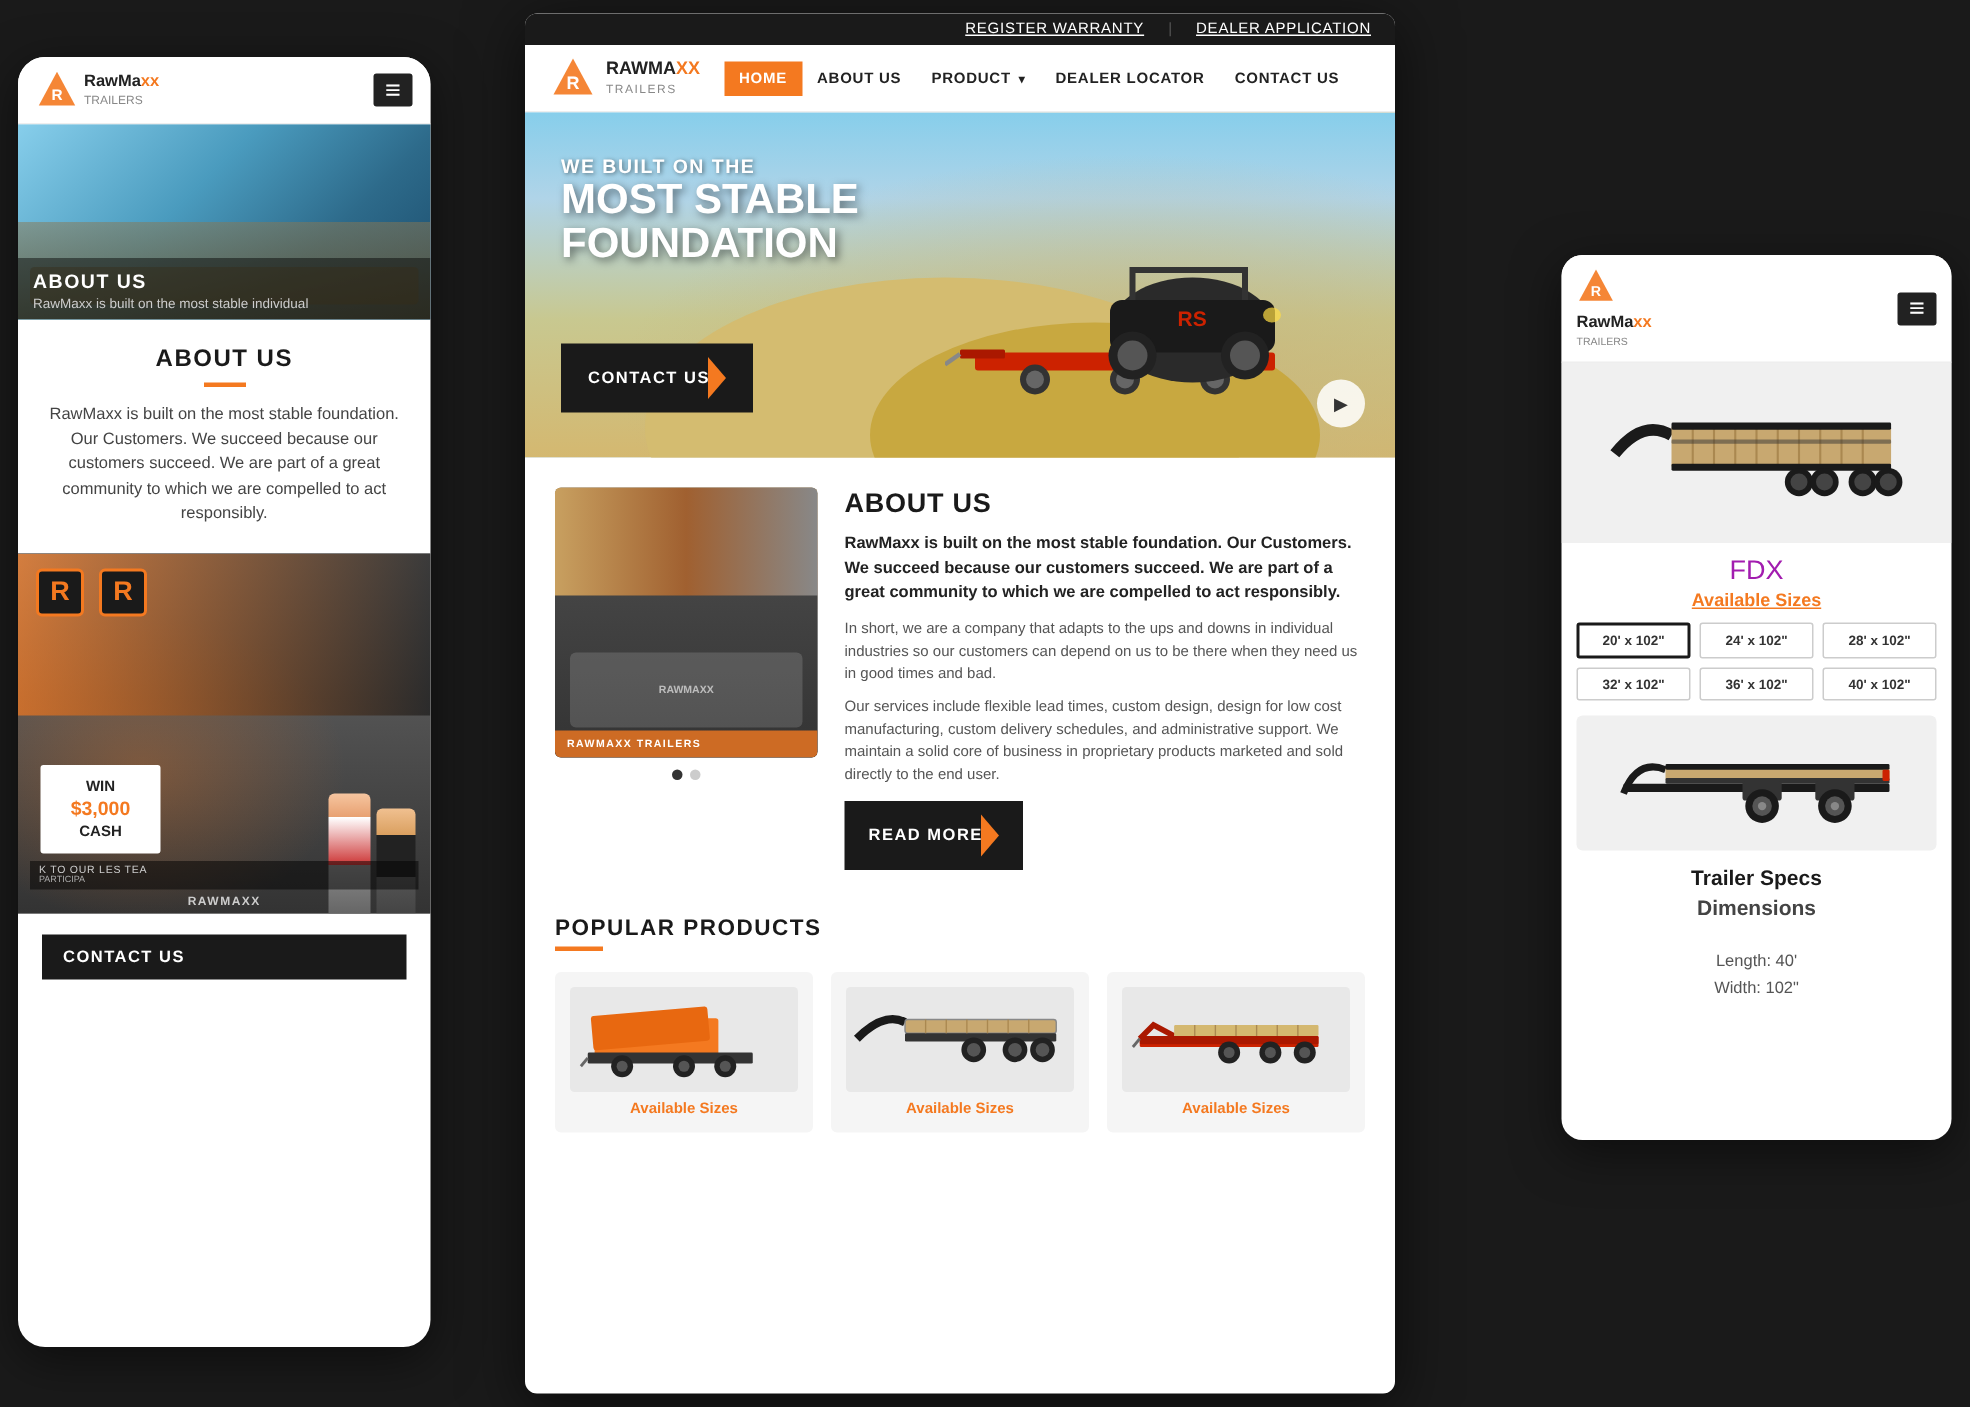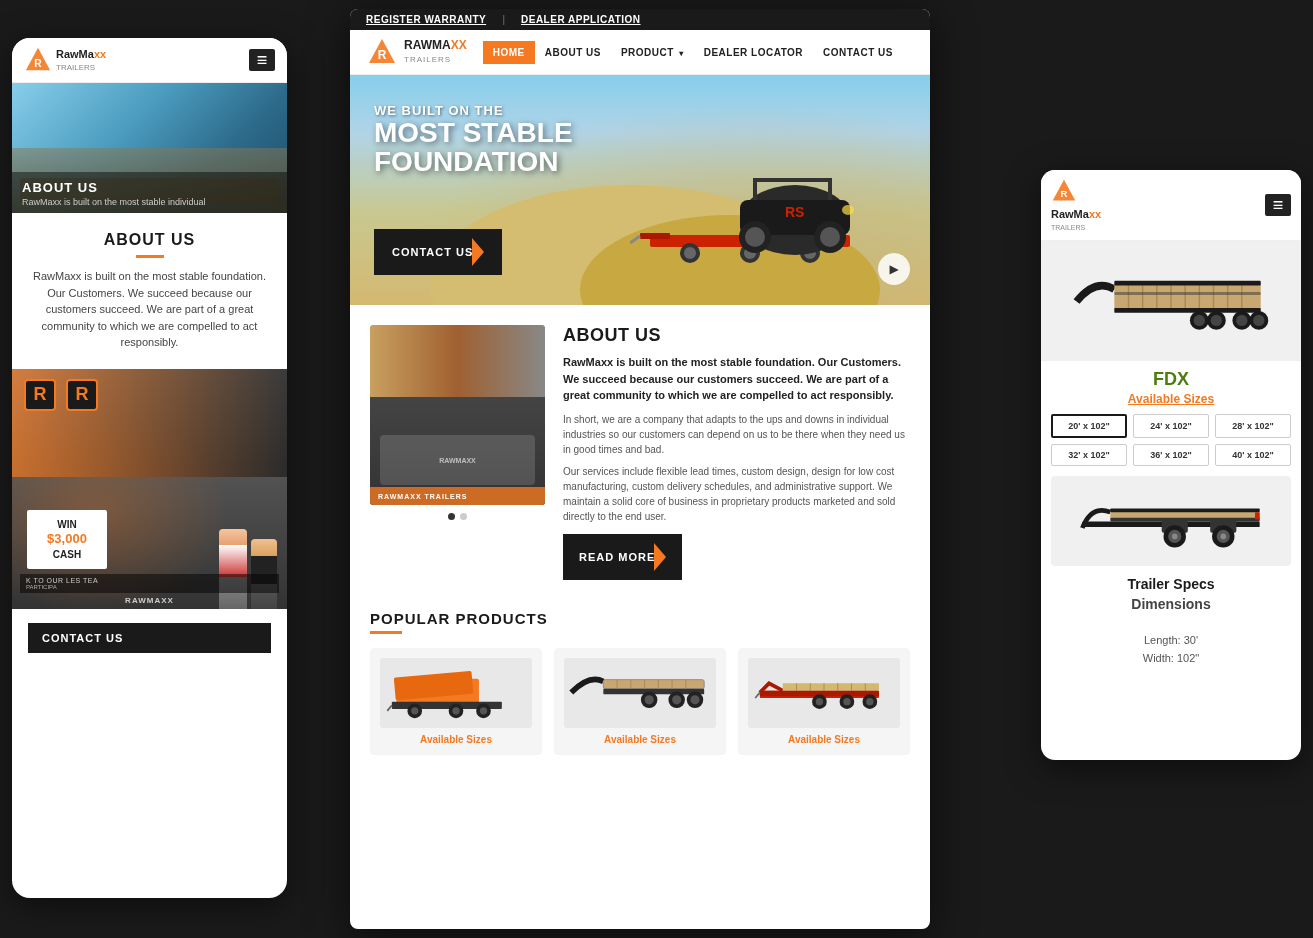--- a/index.html
+++ b/index.html
@@ -219,24 +219,23 @@
       top: 9px;
       display: flex;
       flex-direction: column;
     }
 
     
     .utility-bar {
       background: #1a1a1a;
       padding: 5px 16px;
       display: flex;
-      justify-content: flex-start;
+      justify-content: flex-end;
       gap: 16px;
       align-items: center;
-      font-weight: bold;
     }
     .utility-bar a {
       color: #fff;
       font-size: 10px;
       text-decoration: underline;
       text-transform: uppercase;
       letter-spacing: 0.5px;
     }
     .utility-bar .separator {
       color: #555;
@@ -554,22 +553,22 @@
       background: #f0f0f0;
       height: 120px;
       display: flex;
       align-items: center;
       justify-content: center;
       overflow: hidden;
     }
     .fdx-title {
       text-align: center;
       font-size: 18px;
-      font-weight: 700;
-      color: #4d7c0f;
+      font-weight: 400;
+      color: #a21caf;
       padding: 8px 0 2px;
     }
     .available-sizes-label {
       text-align: center;
       font-size: 12px;
       color: #f47920;
       font-weight: bold;
       text-decoration: underline;
       margin-bottom: 8px;
       cursor: pointer;
@@ -981,16 +980,16 @@
       <circle cx="166" cy="54" r="7" fill="#555"></circle>
       <circle cx="166" cy="54" r="3" fill="#888"></circle>
 
       <rect x="200" y="28" width="5" height="8" rx="1" fill="#cc2200"></rect>
     </svg>
   </div>
 
   <div class="trailer-specs-section">
     <h4>Trailer Specs</h4>
     <div class="specs-label">Dimensions</div>
-    <div class="specs-item">Length: 30'</div>
+    <div class="specs-item">Length: 40'</div>
     <div class="specs-item">Width: 102"</div>
   </div>
 </div>
 
 </body></html>

